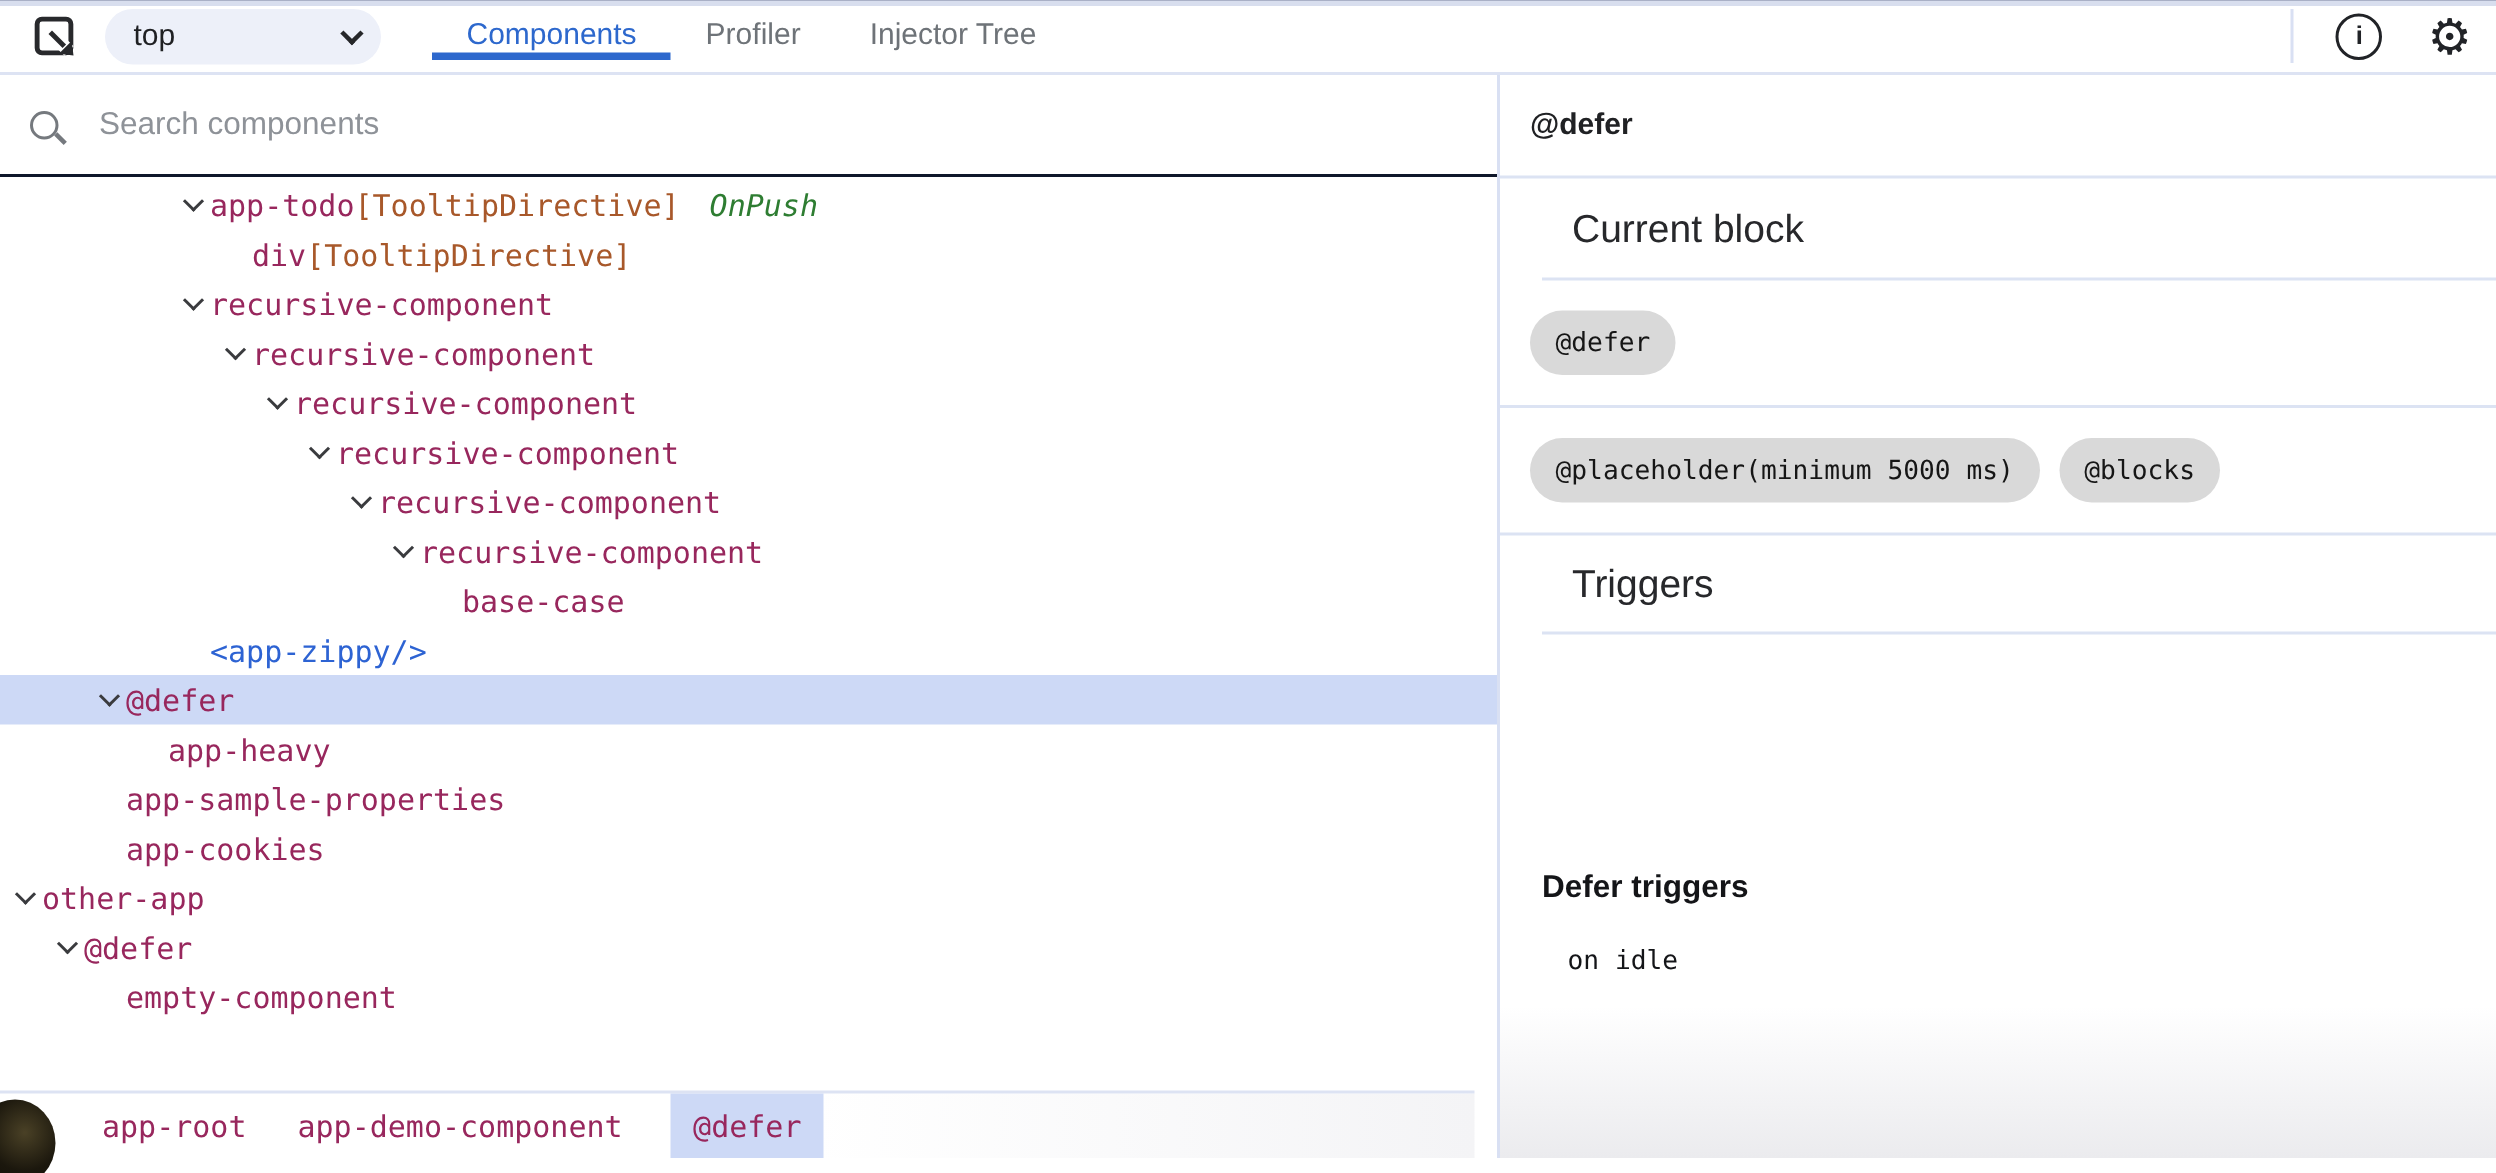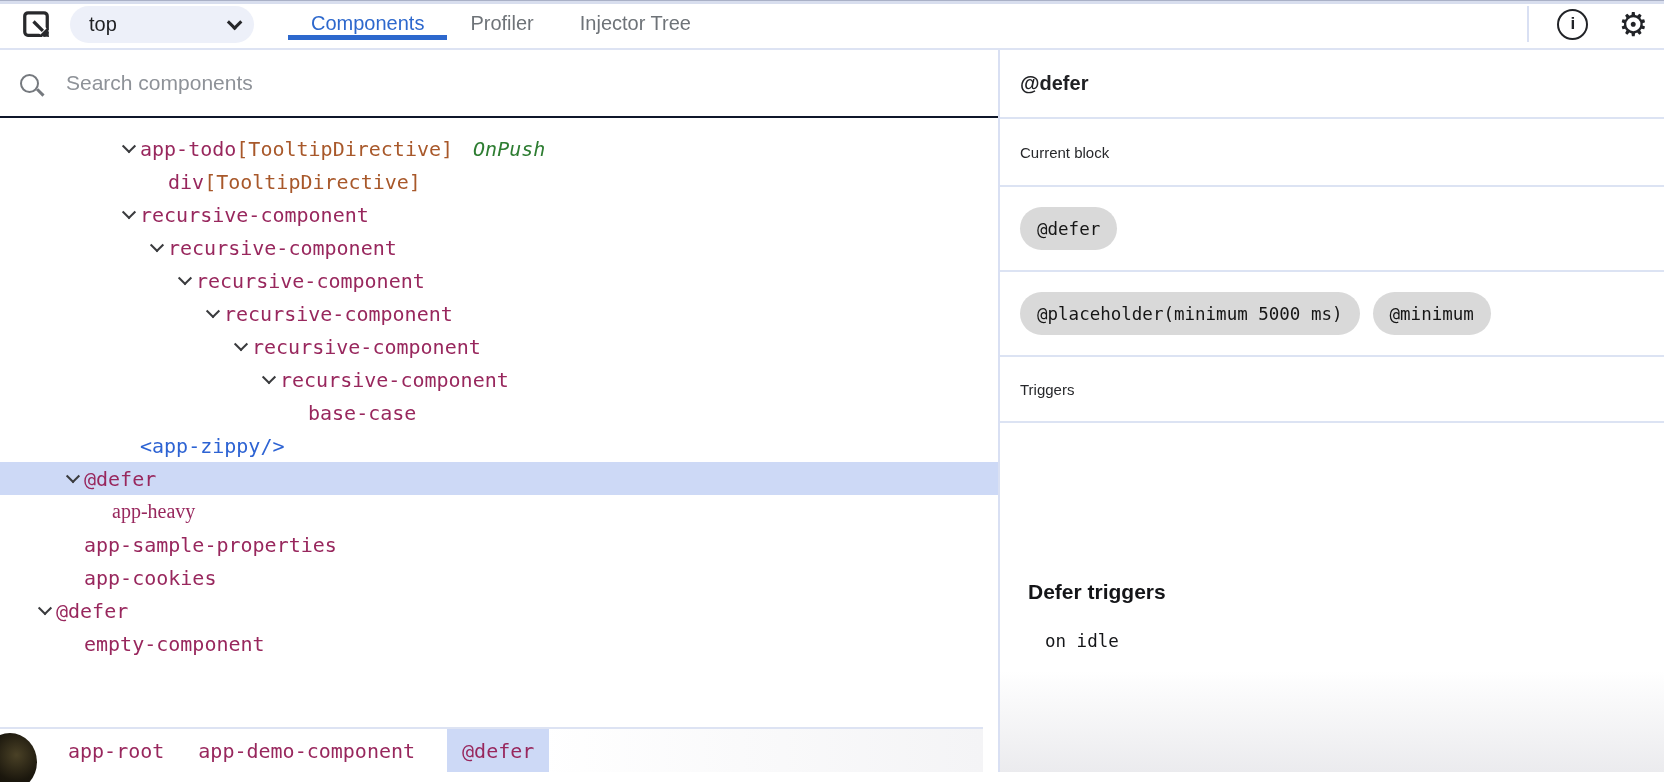--- a/index.html
+++ b/index.html
@@ -42,21 +42,21 @@
                padding-left:20px; }
   .search-icon { position:relative; width:19px; height:19px; border:2.5px solid #75797e;
                  border-radius:50%; margin-right:27px; }
   .search-icon::after { content:""; position:absolute; width:9px; height:2.5px;
                         background:#75797e; transform:rotate(45deg); right:-8px; bottom:-3px; }
   .searchrow input { border:none; outline:none; font-size:21px; flex:1;
                      font-family:"Liberation Sans", sans-serif; color:#202124; }
   .searchrow input::placeholder { color:#8e9298; }
 
   
-  .tree { padding-top:14px; }
+  .tree { padding-top:2px; }
   .trow { height:33px; display:flex; align-items:center; font-size:20px; cursor:pointer;
           font-family:"DejaVu Sans Mono", monospace; white-space:pre; }
   .trow.sel { background:#cdd9f6; }
   .tchev { width:16px; display:inline-flex; flex:none; }
   .tchev::before { content:""; width:8px; height:8px; border-right:2px solid #3a3b3e;
                    border-bottom:2px solid #3a3b3e; transform:rotate(45deg) translate(-2px,-2px); }
   .tchev.hidden::before { content:none; }
   .tname.component, .tname.defer { color:#98275d; }
   .tname.element-tag { color:#2d63d3; }
   .tdir { color:#a8582a; }
@@ -70,21 +70,21 @@
   .crumb { color:#98275d; font-family:"DejaVu Sans Mono", monospace; cursor:pointer;
            height:100%; display:flex; align-items:center; padding:0 2px; }
   .crumb.sel { background:#cdd9f6; padding:0 15px; }
   .blob { position:absolute; left:-17px; bottom:-19px; width:54px; height:58px; z-index:3;
           border-radius:50%;
           background:radial-gradient(circle at 62% 38%, #4a4126 0%, #1b170d 52%, #100d07 100%); }
 
   
   .sec { border-bottom:2px solid #dce3f3; display:flex; align-items:center; padding-left:20px; }
   .sec.title { height:69px; font-size:20px; font-weight:bold; }
-  .sec.label { height:68px; font-size:15px; font-weight:500; color:#27282b; }
+  .sec.label { height:68px; font-size:26px; font-weight:500; color:#27282b;margin-left:28px; }
   .sec.label.short { height:66px; }
   .sec.chips { height:85px; gap:13px; }
   .chip { background:#d9d9d9; color:#161616; border-radius:22px; height:43px;
           display:flex; align-items:center; padding:0 17px; font-size:17.5px;
           font-family:"DejaVu Sans Mono", monospace; white-space:pre; }
   .defer-triggers { flex:1; border-bottom:none; padding:36px 0 0 28px; }
   .dt-head { font-size:21px; font-weight:bold; color:#141518; }
   .dt-item { margin:27px 0 0 17px; font-size:17.5px; color:#141518;
              font-family:"DejaVu Sans Mono", monospace; }
 </style>
@@ -127,23 +127,24 @@
         <div class="trow" style="padding-left: 152px;"><span class="tchev hidden"></span><span class="tname component">div</span><span class="tdir">[TooltipDirective]</span></div>
         <div class="trow" style="padding-left: 124px;"><span class="tchev"></span><span class="tname component">recursive-component</span></div>
         <div class="trow" style="padding-left: 152px;"><span class="tchev"></span><span class="tname component">recursive-component</span></div>
         <div class="trow" style="padding-left: 180px;"><span class="tchev"></span><span class="tname component">recursive-component</span></div>
         <div class="trow" style="padding-left: 208px;"><span class="tchev"></span><span class="tname component">recursive-component</span></div>
         <div class="trow" style="padding-left: 236px;"><span class="tchev"></span><span class="tname component">recursive-component</span></div>
         <div class="trow" style="padding-left: 264px;"><span class="tchev"></span><span class="tname component">recursive-component</span></div>
         <div class="trow" style="padding-left: 292px;"><span class="tchev hidden"></span><span class="tname component">base-case</span></div>
         <div class="trow" style="padding-left: 124px;"><span class="tchev hidden"></span><span class="tname element-tag">&lt;app-zippy/&gt;</span></div>
         <div class="trow sel" style="padding-left: 68px;"><span class="tchev"></span><span class="tname defer">@defer</span></div>
-        <div class="trow" style="padding-left: 96px; font-family: Liberation Serif, serif;"><span class="tchev hidden"></span><span class="tname component">app-heavy</span></div>
+        <div class="trow" style="padding-left: 96px;"><span class="tchev hidden"></span><span class="tname component">app-heavy</span></div>
         <div class="trow" style="padding-left: 68px;"><span class="tchev hidden"></span><span class="tname component">app-sample-properties</span></div>
         <div class="trow" style="padding-left: 68px;"><span class="tchev hidden"></span><span class="tname component">app-cookies</span></div>
+        <div class="trow" style="padding-left: 12px;"><span class="tchev"></span><span class="tname component">other-app</span></div>
         <div class="trow" style="padding-left: 40px;"><span class="tchev"></span><span class="tname defer">@defer</span></div>
         <div class="trow" style="padding-left: 68px;"><span class="tchev hidden"></span><span class="tname component">empty-component</span></div>
       </div>
     <div class="crumbbar" id="crumbs">
         <div class="crumb">app-root</div>
         <div class="crumb">app-demo-component</div>
         <div class="crumb sel">@defer</div>
       </div>
     <div class="blob"></div>
   </div>
@@ -153,21 +154,21 @@
       <span>@defer</span>
     </div>
     <div class="sec label">
       <span>Current block</span>
     </div>
     <div class="sec chips" id="current-chips">
         <div class="chip">@defer</div>
       </div>
     <div class="sec chips" id="declared-chips">
         <div class="chip">@placeholder(minimum 5000 ms)</div>
-        <div class="chip">@minimum</div>
+        <div class="chip">@blocks</div>
       </div>
     <div class="sec label short">
       <span>Triggers</span>
     </div>
     <div class="sec defer-triggers">
       <div>
         <div class="dt-head">Defer triggers</div>
         <div id="dt-items">
             <div class="dt-item">on idle</div>
           </div>

